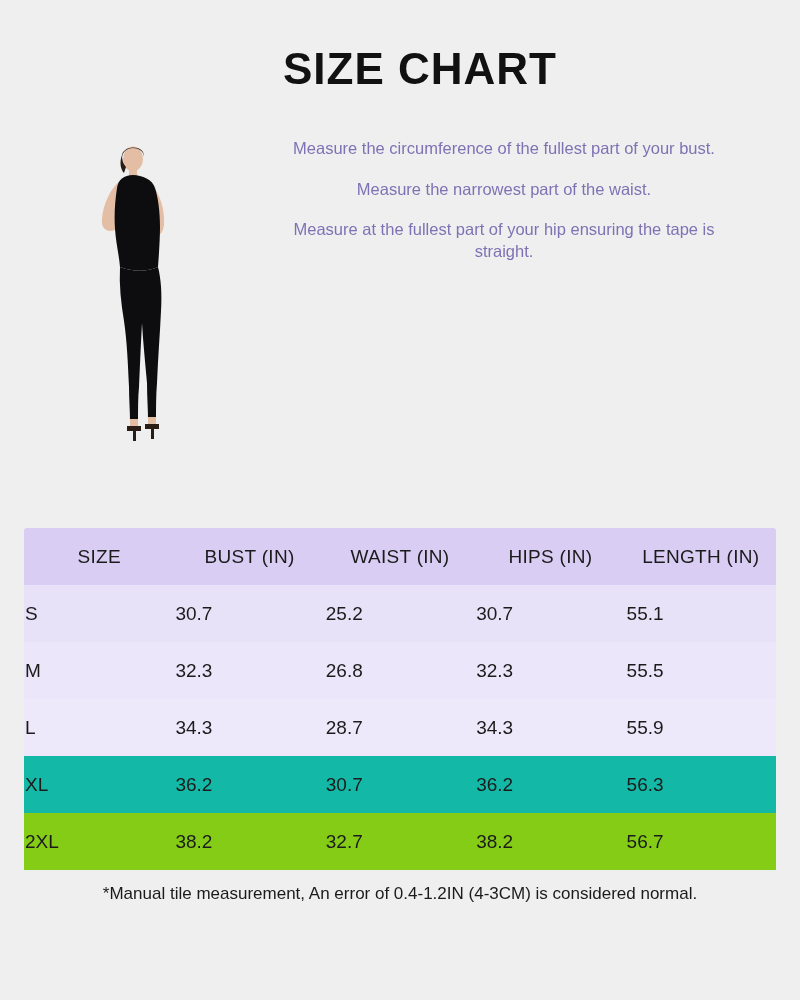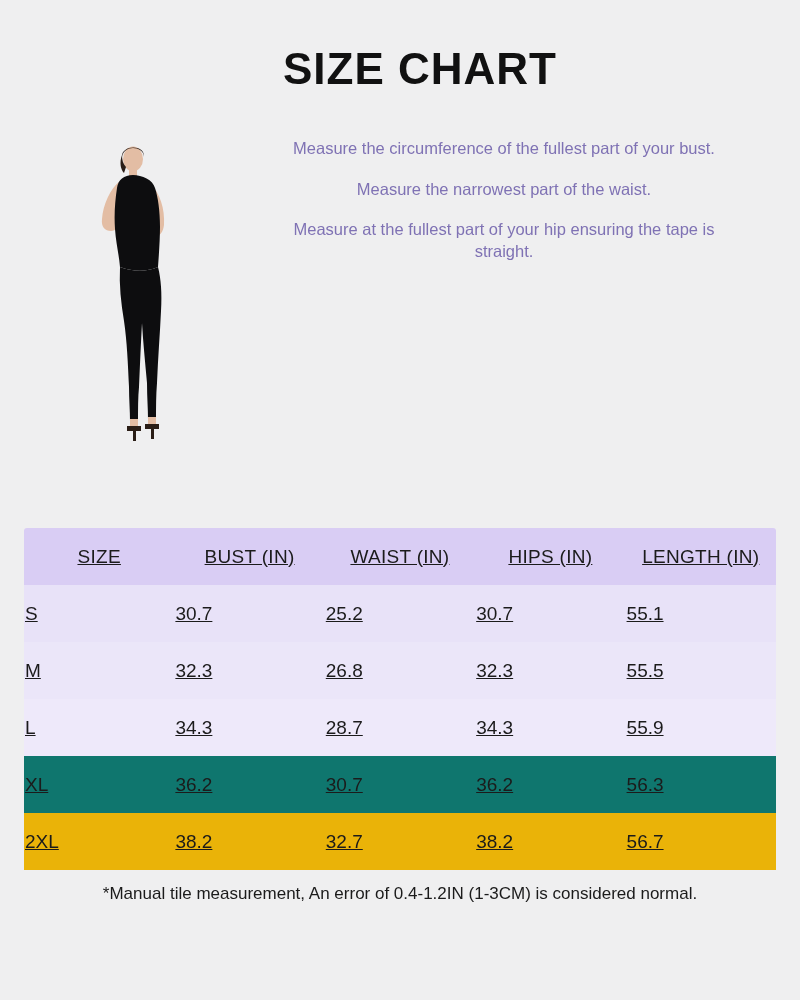--- a/index.html
+++ b/index.html
@@ -89,35 +89,34 @@
     border-spacing: 0;
     width: 100%;
     table-layout: fixed;
   }
   th, td {
     font-size: 19px;
     color: #1b1b1b;
     height: 55px;
     font-weight: 400;
     border: none;
-    text-decoration: underline;
   }
   thead th {
     background: #d9cdf4;
     font-weight: 400;
     font-size: 19px;
     letter-spacing: 0.3px;
   }
   thead th:first-child { border-top-left-radius: 3px; }
   thead th:last-child { border-top-right-radius: 3px; }
   tbody tr:nth-child(1) td { background: #e8e2f8; }
   tbody tr:nth-child(2) td { background: #ebe6f9; }
   tbody tr:nth-child(3) td { background: #eee9fa; }
-  tbody tr:nth-child(4) td { background: #0f766e; }
-  tbody tr:nth-child(5) td { background: #eab308; }
+  tbody tr:nth-child(4) td { background: #14b8a6; }
+  tbody tr:nth-child(5) td { background: #84cc16; }
 
   .footnote {
     position: absolute;
     left: 0;
     right: 0;
     top: 884px;
     text-align: center;
     font-size: 17px;
     color: #1b1b1b;
   }
@@ -228,15 +227,15 @@
           <td>2XL</td>
           <td>38.2</td>
           <td>32.7</td>
           <td>38.2</td>
           <td>56.7</td>
         </tr>
       </tbody>
     </table>
   </div>
 
-  <div class="footnote">*Manual tile measurement, An error of 0.4-1.2IN (1-3CM) is considered normal.</div>
+  <div class="footnote">*Manual tile measurement, An error of 0.4-1.2IN (4-3CM) is considered normal.</div>
 
 </div>
 
 </body></html>

